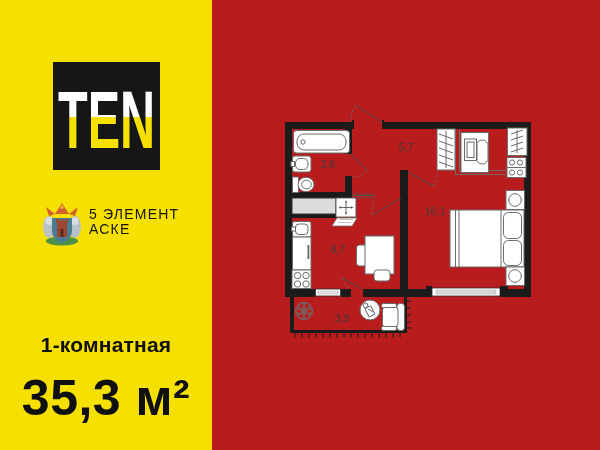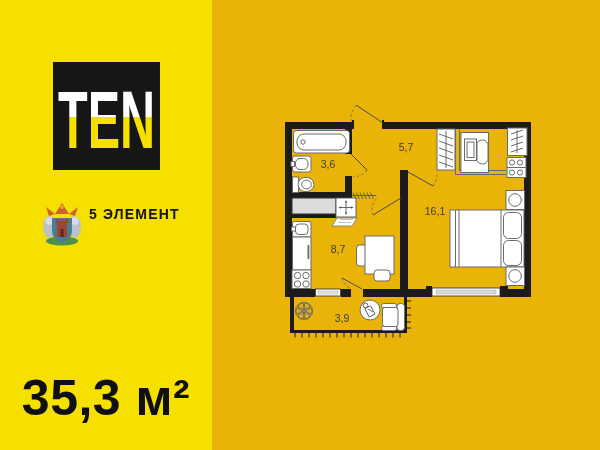--- a/index.html
+++ b/index.html
@@ -1,22 +1,22 @@
 <!DOCTYPE html>
 <html><head>
 <meta charset="utf-8">
 <style>
   html,body{margin:0;padding:0;}
-  .card{position:relative;width:600px;height:450px;background:#eab308;overflow:hidden;
+  .card{position:relative;width:600px;height:450px;background:#b91c1c;overflow:hidden;
         font-family:"Liberation Sans",sans-serif;}
   .sidebar{position:absolute;left:0;top:0;width:212px;height:450px;background:#F6E000;}
   .ten-logo{position:absolute;left:53px;top:62px;width:107px;height:108px;background:#161616;}
   .developer{position:absolute;left:40px;top:201px;width:170px;height:50px;}
   .crest{position:absolute;left:0;top:0;width:44px;height:46px;}
-  .dev-text{position:absolute;left:49px;top:6px;color:#141414;font-size:14px;font-weight:700;
+  .dev-text{position:absolute;left:49px;top:6px;color:#141414;font-size:14px;font-weight:400;
             letter-spacing:1.2px;line-height:15px;white-space:nowrap;}
   .listing-type{position:absolute;left:0;top:333px;width:212px;text-align:center;
                 color:#101010;font-size:21px;font-weight:800;letter-spacing:0.2px;}
   .listing-area{position:absolute;left:0;top:369px;width:212px;text-align:center;
                 color:#101010;font-size:50px;font-weight:800;letter-spacing:0.5px;}
   .plan{position:absolute;left:0;top:0;}
   .plan text{font-family:"Liberation Sans",sans-serif;font-size:10.5px;fill:#3c3c3c;}
   .fx{fill:#ffffff;stroke:#6b6b6b;stroke-width:1;}
   .fxl{fill:none;stroke:#6b6b6b;stroke-width:1;}
   .door{fill:none;stroke:#4a4a4a;stroke-width:1;}
@@ -55,23 +55,25 @@
         <rect x="20.5" y="18" width="3" height="4" fill="#9c4733"></rect>
         <rect x="25" y="18" width="3" height="4" fill="#9c4733"></rect>
         <rect x="20.5" y="28" width="3" height="8" fill="#5a2a1d"></rect>
         <path d="M22,2 L15,13 L29,13 Z" fill="#d2622d"></path>
         <path d="M6,6 L15,13 L9,15 Z" fill="#d2622d"></path>
         <path d="M38,6 L29,13 L35,15 Z" fill="#d2622d"></path>
         <circle cx="22" cy="6" r="2" fill="#e8a13a"></circle>
       </svg>
       <div class="dev-text">
         <div>5 ЭЛЕМЕНТ</div>
+        <div>АСКЕ</div>
       </div>
     </div>
 
+    <div class="listing-type">1-комнатная</div>
     <div class="listing-area">35,3 м²</div>
   </div>
 
   <svg class="plan" width="600" height="450" viewBox="0 0 600 450">
 
     <g>
       <rect class="wall" x="285" y="122" width="7" height="175"></rect>
       <rect class="wall" x="285" y="122" width="68" height="7"></rect>
       <rect class="wall" x="383" y="122" width="148" height="7"></rect>
       <rect class="wall" x="524" y="122" width="7" height="175"></rect>

